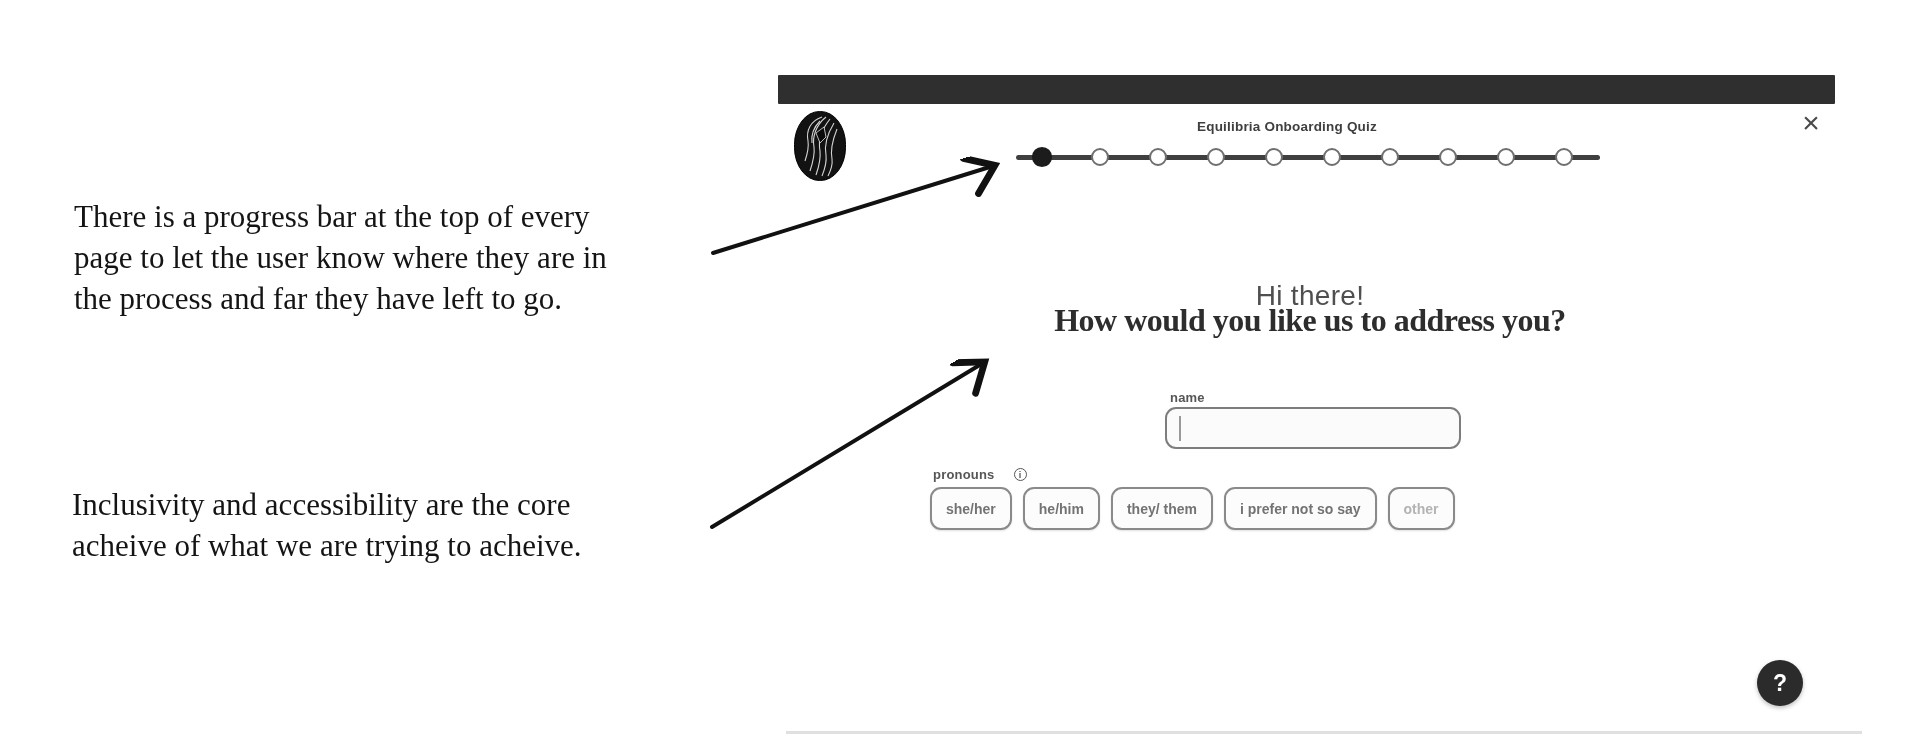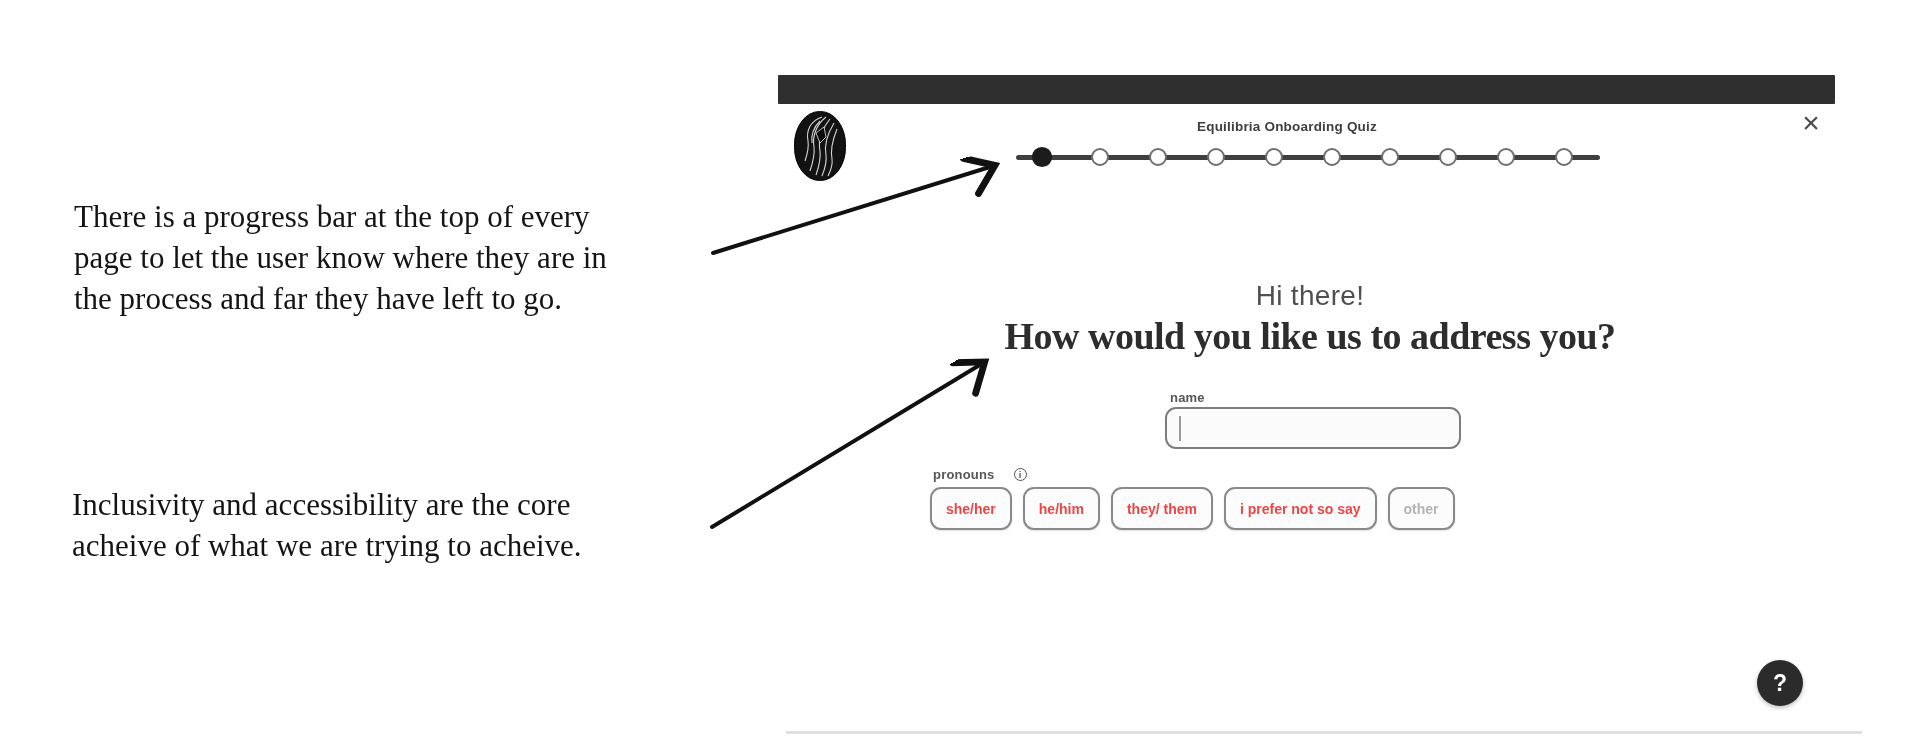--- a/index.html
+++ b/index.html
@@ -35,22 +35,22 @@
   .dot{
     width:18px;height:18px;border-radius:50%;background:#ffffff;
     border:2.5px solid #6f6f6f;box-sizing:border-box;
   }
   .dot.filled{background:#1c1c1c;border-color:#1c1c1c;transform:scale(1.12);}
   .greeting{
     position:absolute;left:1110px;top:280px;width:400px;text-align:center;
     font-size:28px;color:#4f4f4f;letter-spacing:.3px;
   }
   .question{
-    position:absolute;left:960px;top:314px;width:700px;text-align:center;
-    font-family:"Liberation Serif",serif;font-weight:bold;font-size:38px;
+    position:absolute;left:960px;top:302px;width:700px;text-align:center;
+    font-family:"Liberation Serif",serif;font-weight:bold;font-size:32px;
     letter-spacing:-0.5px;color:#2d2d2d;
   }
   .field-label{
     position:absolute;font-size:13px;font-weight:bold;color:#565656;letter-spacing:.2px;
   }
   .name-label{left:1170px;top:390px;}
   .name-wrap{
     position:absolute;left:1165px;top:407px;width:296px;height:42px;
     border:2px solid #7d7d7d;border-radius:11px;background:#fbfbfb;box-sizing:border-box;
   }
@@ -62,21 +62,21 @@
   .pronouns-label{left:933px;top:467px;display:flex;align-items:center;gap:19px;}
   .info-icon{
     display:inline-flex;align-items:center;justify-content:center;
     width:13px;height:13px;border:1.4px solid #565656;border-radius:50%;
     font-size:9px;font-weight:bold;color:#565656;box-sizing:border-box;
   }
   .pronoun-row{position:absolute;left:930px;top:487px;display:flex;gap:11px;}
   .pronoun-btn{
     height:43px;padding:0 14px;border:2px solid #8a8a8a;border-radius:11px;
     background:#fcfcfc;font-family:"Liberation Sans",sans-serif;
-    font-size:14px;font-weight:bold;color:#ef4444;cursor:pointer;
+    font-size:14px;font-weight:bold;color:#737373;cursor:pointer;
     box-shadow:0 1px 2px rgba(0,0,0,.12);
   }
   .pronoun-btn.muted{color:#b3b3b3;}
   .help-btn{
     position:absolute;left:1757px;top:660px;width:46px;height:46px;border-radius:50%;
     background:#2b2b2b;color:#ffffff;display:flex;align-items:center;justify-content:center;
     font-size:23px;font-weight:bold;cursor:pointer;box-shadow:0 2px 4px rgba(0,0,0,.25);
   }
   .bottom-line{position:absolute;left:786px;top:731px;width:1076px;height:2.5px;background:#e0e0e0;}
 </style>

